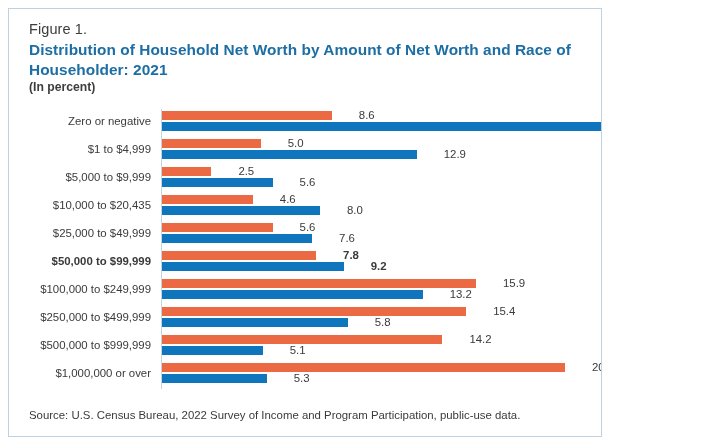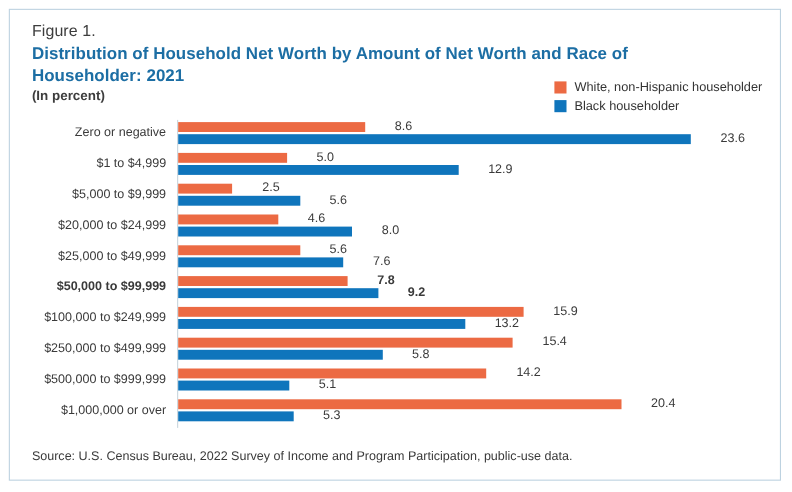--- a/index.html
+++ b/index.html
@@ -11,21 +11,21 @@
     width: 720px;
     height: 447px;
     font-family: "Liberation Sans", sans-serif;
     -webkit-font-smoothing: antialiased;
   }
 
   .figure-frame {
     position: absolute;
     left: 8px;
     top: 8px;
-    width: 702px;
+    width: 594px;
     height: 429px;
     box-sizing: border-box;
     border: 1px solid #bdd2e0;
     background: #ffffff;
     overflow: hidden;
   }
 
   .fig-inner {
     position: absolute;
     left: 0; top: 0; right: 0; bottom: 0;
@@ -170,30 +170,20 @@
 </head>
 <body>
 
 <div class="figure-frame">
   <div class="fig-inner">
 
     <div class="fig-label">Figure 1.</div>
     <div class="fig-title">Distribution of Household Net Worth by Amount of Net Worth and Race of Householder: 2021</div>
     <div class="fig-subtitle">(In percent)</div>
 
-    <div class="legend">
-      <div class="legend-row">
-        <span class="legend-swatch" style="background: rgb(236, 106, 67);"></span>
-        <span class="legend-text">White, non-Hispanic householder</span>
-      </div>
-      <div class="legend-row">
-        <span class="legend-swatch" style="background: rgb(15, 117, 188);"></span>
-        <span class="legend-text">Black householder</span>
-      </div>
-    </div>
 
     <div class="plot">
       <div class="axis-line"></div>
       <div id="rows-container">
           <div class="row" style="top: 0px;">
             <div class="row-label">Zero or negative</div>
             <div class="bars">
               <div class="bar-wrap white-bar">
                 <span class="bar" style="width: 169.85px; background: rgb(236, 106, 67);"></span>
                 <span class="bar-value">8.6</span>
@@ -224,21 +214,21 @@
                 <span class="bar" style="width: 49.375px; background: rgb(236, 106, 67);"></span>
                 <span class="bar-value">2.5</span>
               </div>
               <div class="bar-wrap black-bar">
                 <span class="bar" style="width: 110.6px; background: rgb(15, 117, 188);"></span>
                 <span class="bar-value">5.6</span>
               </div>
             </div>
           </div>
           <div class="row" style="top: 84px;">
-            <div class="row-label">$20,000 to $24,999</div>
+            <div class="row-label">$10,000 to $20,435</div>
             <div class="bars">
               <div class="bar-wrap white-bar">
                 <span class="bar" style="width: 90.85px; background: rgb(236, 106, 67);"></span>
                 <span class="bar-value">4.6</span>
               </div>
               <div class="bar-wrap black-bar">
                 <span class="bar" style="width: 158px; background: rgb(15, 117, 188);"></span>
                 <span class="bar-value">8.0</span>
               </div>
             </div>

